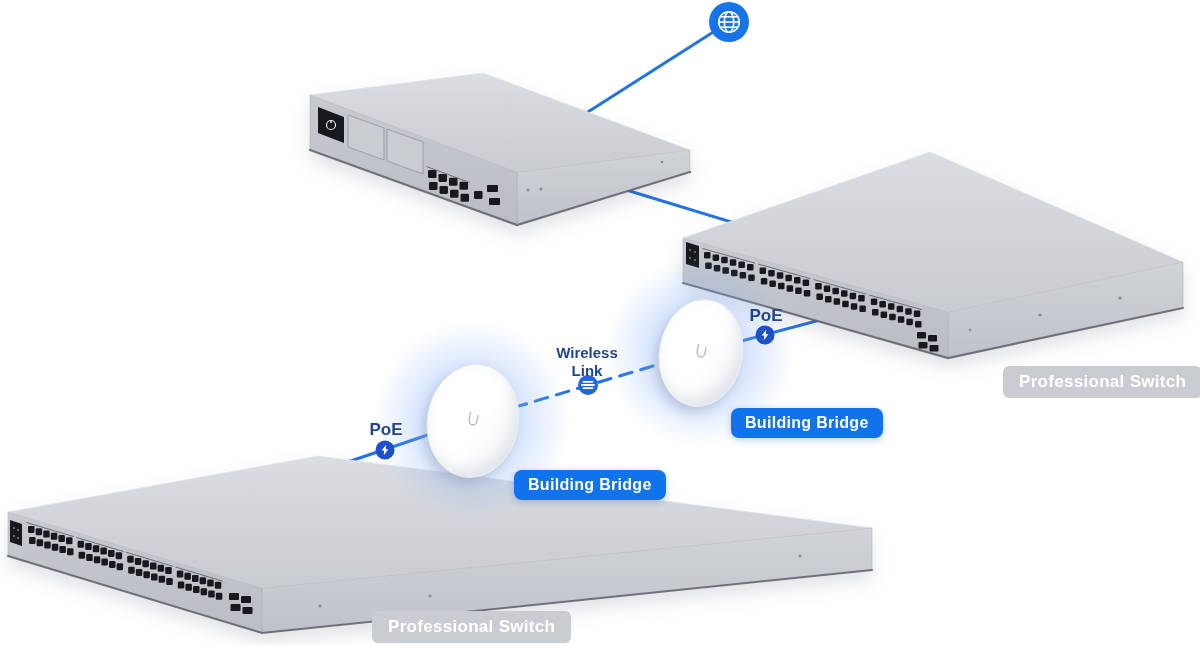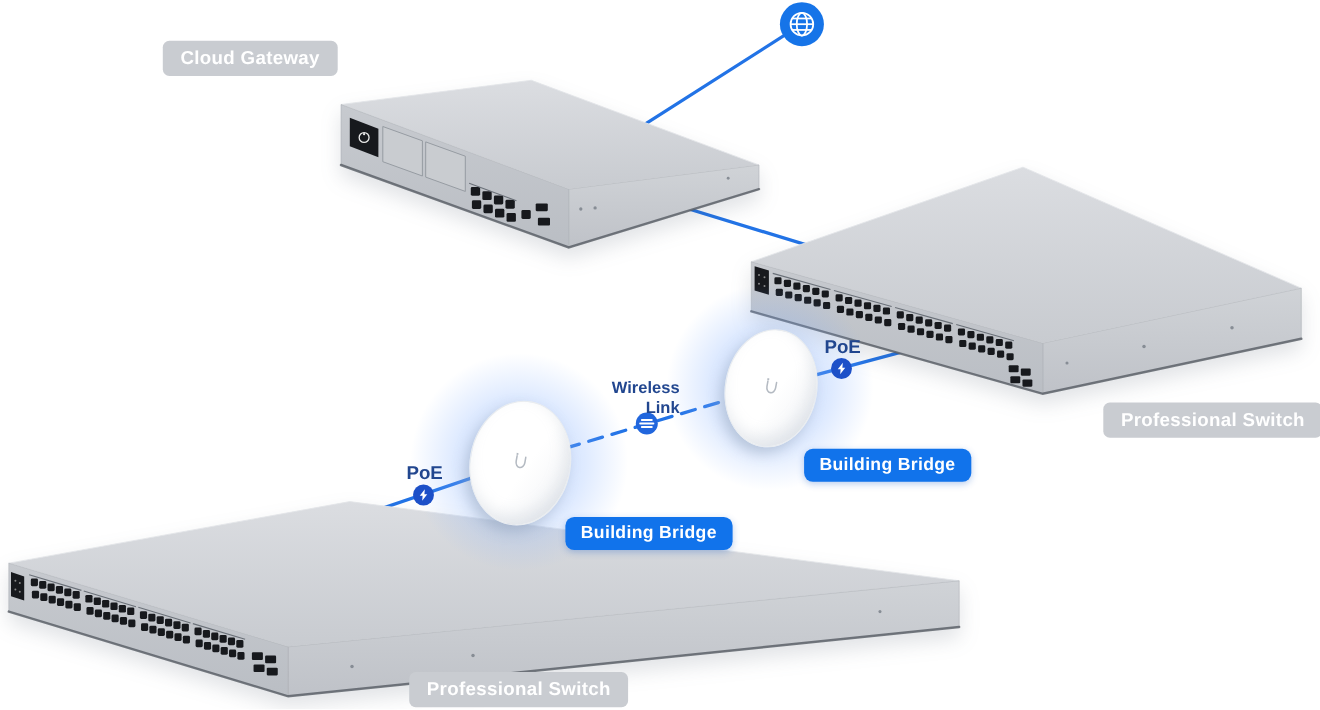--- a/index.html
+++ b/index.html
@@ -8,21 +8,21 @@
   #stage svg.layer{position:absolute;left:0;top:0;pointer-events:none;}
   #devices{filter:drop-shadow(0 9px 9px rgba(70,80,100,0.16));}
   .pill{position:absolute;display:inline-block;white-space:nowrap;font-weight:bold;
         color:#ffffff;letter-spacing:.3px;}
   .pill-gray{background:#c9ccd1;font-size:17px;padding:6px 16px;border-radius:6px;}
   .pill-blue{background:#1173eb;font-size:16px;padding:6px 14px;border-radius:8px;
              box-shadow:0 2px 7px rgba(20,90,200,.30);}
   .navy-label{position:absolute;color:#21468f;font-weight:bold;transform:translateX(-50%);
               text-align:center;}
   .poe-label{font-size:17px;}
-  .wireless-label{font-size:15px;line-height:18px;text-align:right;}
+  .wireless-label{font-size:15px;line-height:18px;}
   .glow{position:absolute;border-radius:50%;
         background:radial-gradient(circle,rgba(130,175,255,.50) 0%,rgba(130,175,255,.26) 42%,rgba(130,175,255,0) 70%);}
   .bridge{position:absolute;border-radius:50%;border:1px solid #e9ecef;
           background:linear-gradient(115deg,#ffffff 55%,#f0f2f5 100%);
           box-shadow:-3px 6px 12px rgba(140,155,175,.45), inset -5px -7px 14px rgba(170,180,195,.28);}
   .bridge .u{position:absolute;left:50%;top:50%;transform:translate(-50%,-50%);}
 </style>
 </head>
 <body>
 
@@ -266,21 +266,20 @@
     <g transform="translate(588,385)">
       <circle r="10" fill="#2166dd"></circle>
       <g stroke="#ffffff" stroke-width="1.8" stroke-linecap="round">
         <line x1="-4.5" y1="-3.2" x2="4.5" y2="-3.2"></line>
         <line x1="-6" y1="0" x2="6" y2="0"></line>
         <line x1="-4.5" y1="3.2" x2="4.5" y2="3.2"></line>
       </g>
     </g>
   </svg>
 
-  <div class="pill pill-gray" style="left:148px;top:37px;">Cloud Gateway</div>
   <div class="pill pill-gray" style="left:1003px;top:366px;">Professional Switch</div>
   <div class="pill pill-gray" style="left:372px;top:611px;">Professional Switch</div>
   <div class="pill pill-blue" style="left:731px;top:408px;">Building Bridge</div>
   <div class="pill pill-blue" style="left:514px;top:470px;">Building Bridge</div>
 
   <div class="navy-label poe-label" style="left:766px;top:306px;">PoE</div>
   <div class="navy-label poe-label" style="left:386px;top:420px;">PoE</div>
 
   <div class="navy-label wireless-label" style="left:587px;top:344px;">
     <div>Wireless</div>

